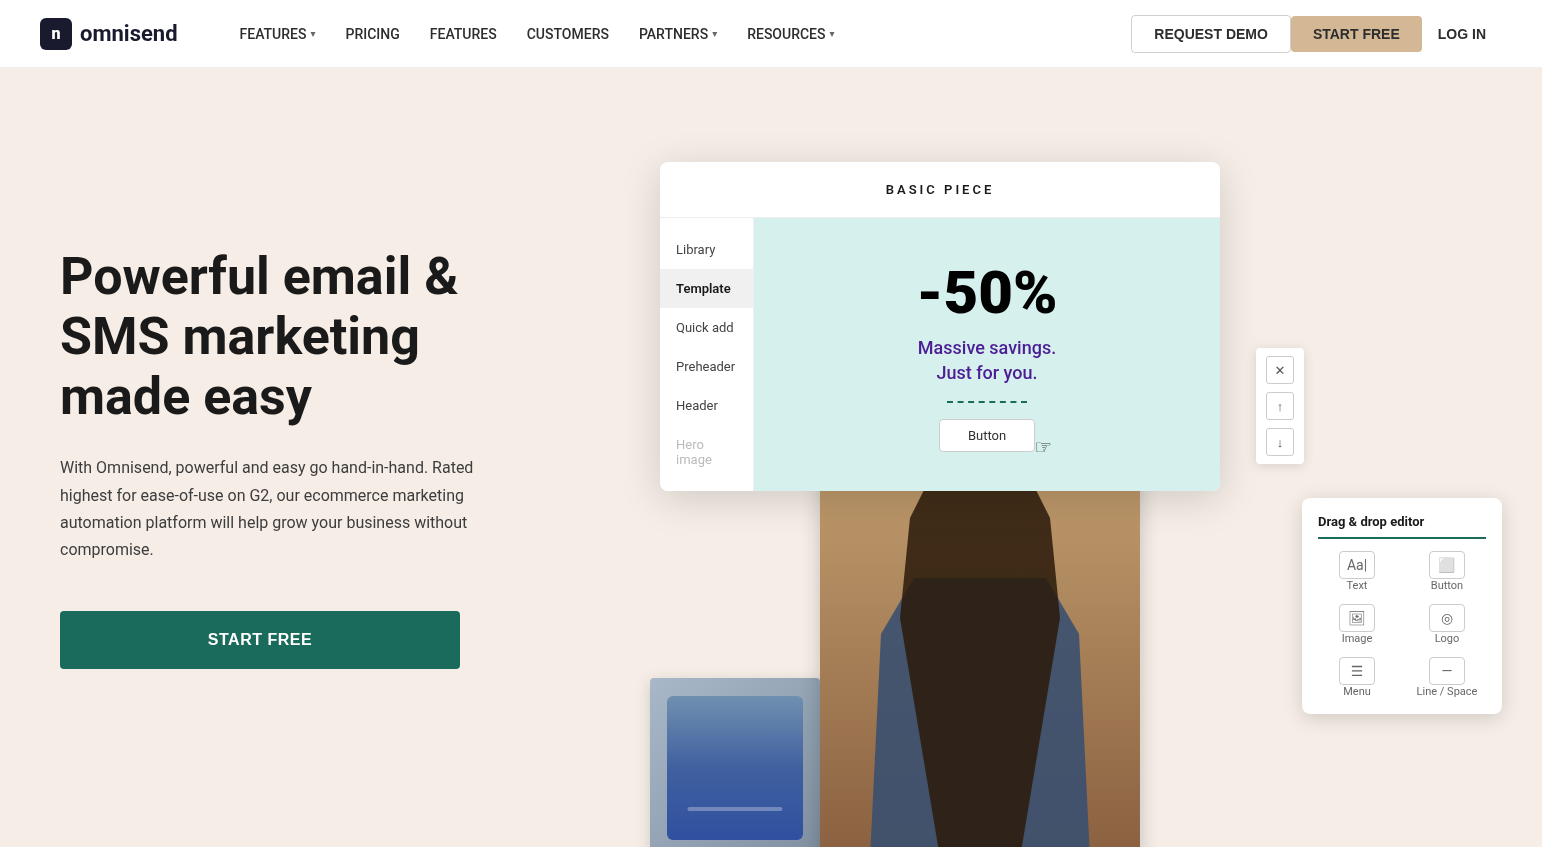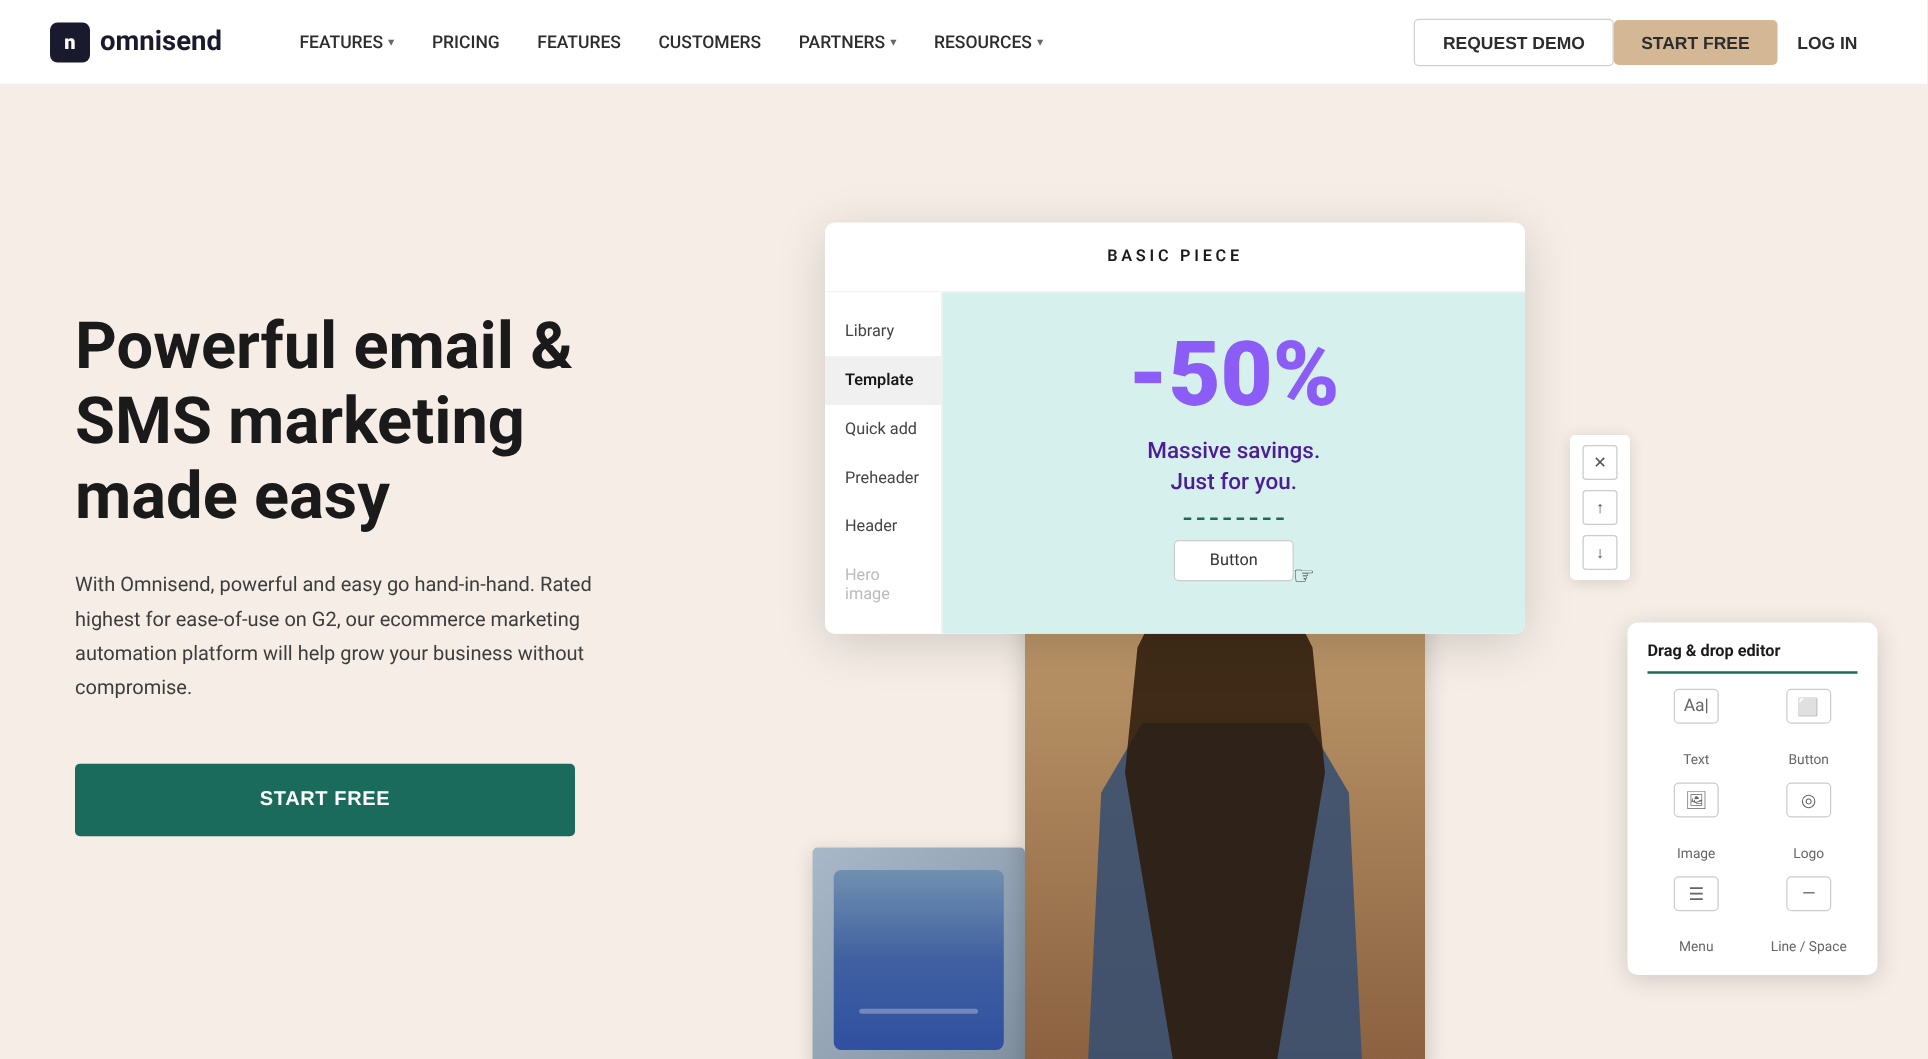--- a/index.html
+++ b/index.html
@@ -143,21 +143,21 @@
     .hero-right {
       flex: 1;
       position: relative;
       height: 720px;
       margin-top: 20px;
     }
 
     
     .email-editor-card {
       position: absolute;
-      top: 30px;
+      top: 14px;
       left: 80px;
       width: 560px;
       background: #fff;
       border-radius: 8px;
       box-shadow: 0 8px 40px rgba(0,0,0,0.15);
       overflow: hidden;
     }
     .editor-header {
       text-align: center;
       padding: 20px;
@@ -193,24 +193,25 @@
     .editor-content-area {
       flex: 1;
       background: #d6f0ed;
       padding: 30px 24px;
       display: flex;
       flex-direction: column;
       align-items: center;
       gap: 12px;
     }
     .discount-text {
-      font-size: 72px;
+      font-size: 60px;
       font-weight: 900;
-      color: #8b5cf6;
+      color: #000000;
       line-height: 1;
+      margin-top: 15px;
     }
     .savings-text {
       font-size: 18px;
       color: #4c1d95;
       font-weight: 500;
       text-align: center;
       line-height: 1.4;
     }
     .divider-dashed {
       width: 80px;
@@ -255,21 +256,21 @@
     }
     .dnd-grid {
       display: grid;
       grid-template-columns: 1fr 1fr;
       gap: 12px;
     }
     .dnd-item {
       display: flex;
       flex-direction: column;
       align-items: center;
-      gap: 22px;
+      gap: 0;
     }
     .dnd-icon {
       width: 36px;
       height: 28px;
       border: 1.5px solid #ccc;
       border-radius: 4px;
       display: flex;
       align-items: center;
       justify-content: center;
       font-size: 14px;

